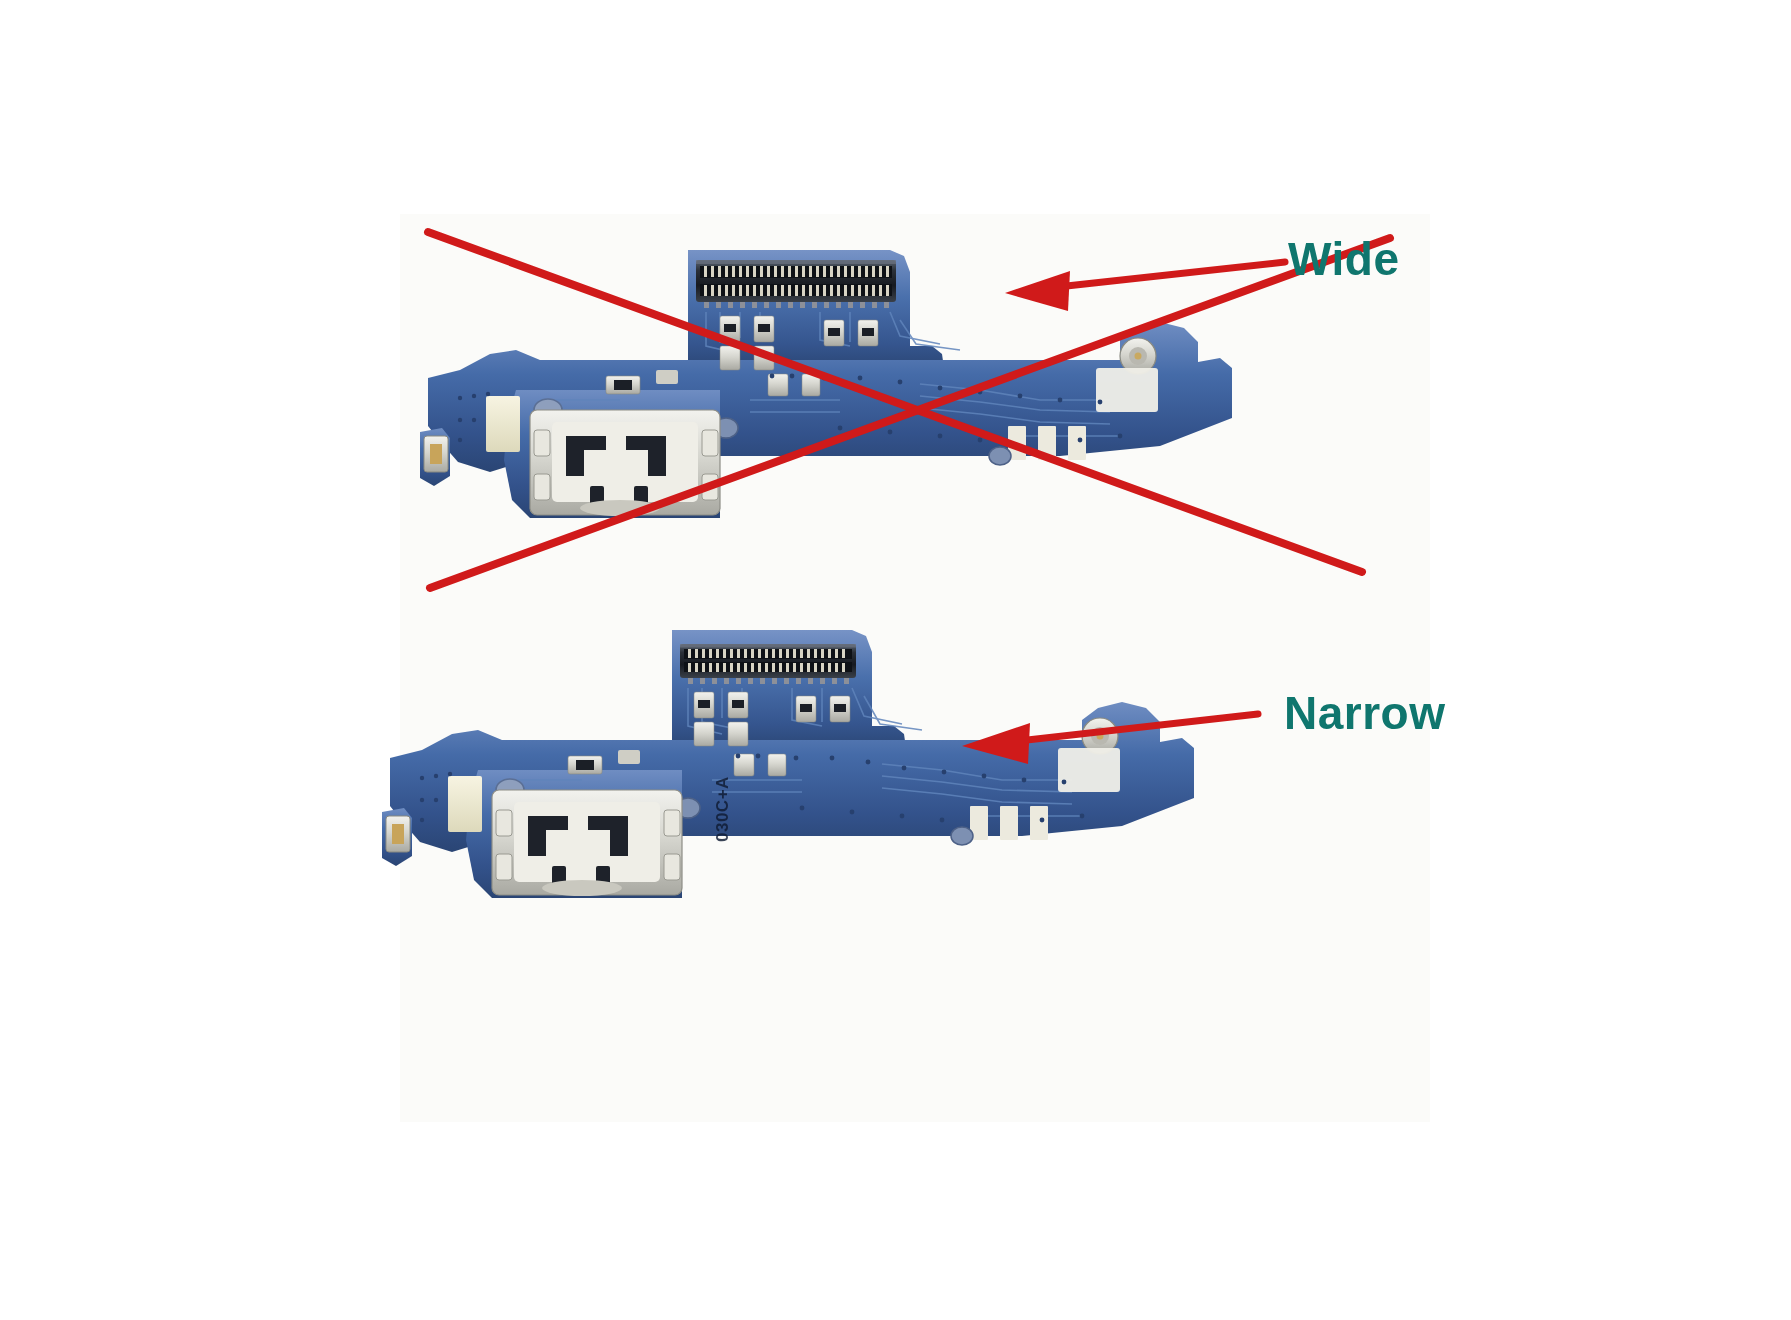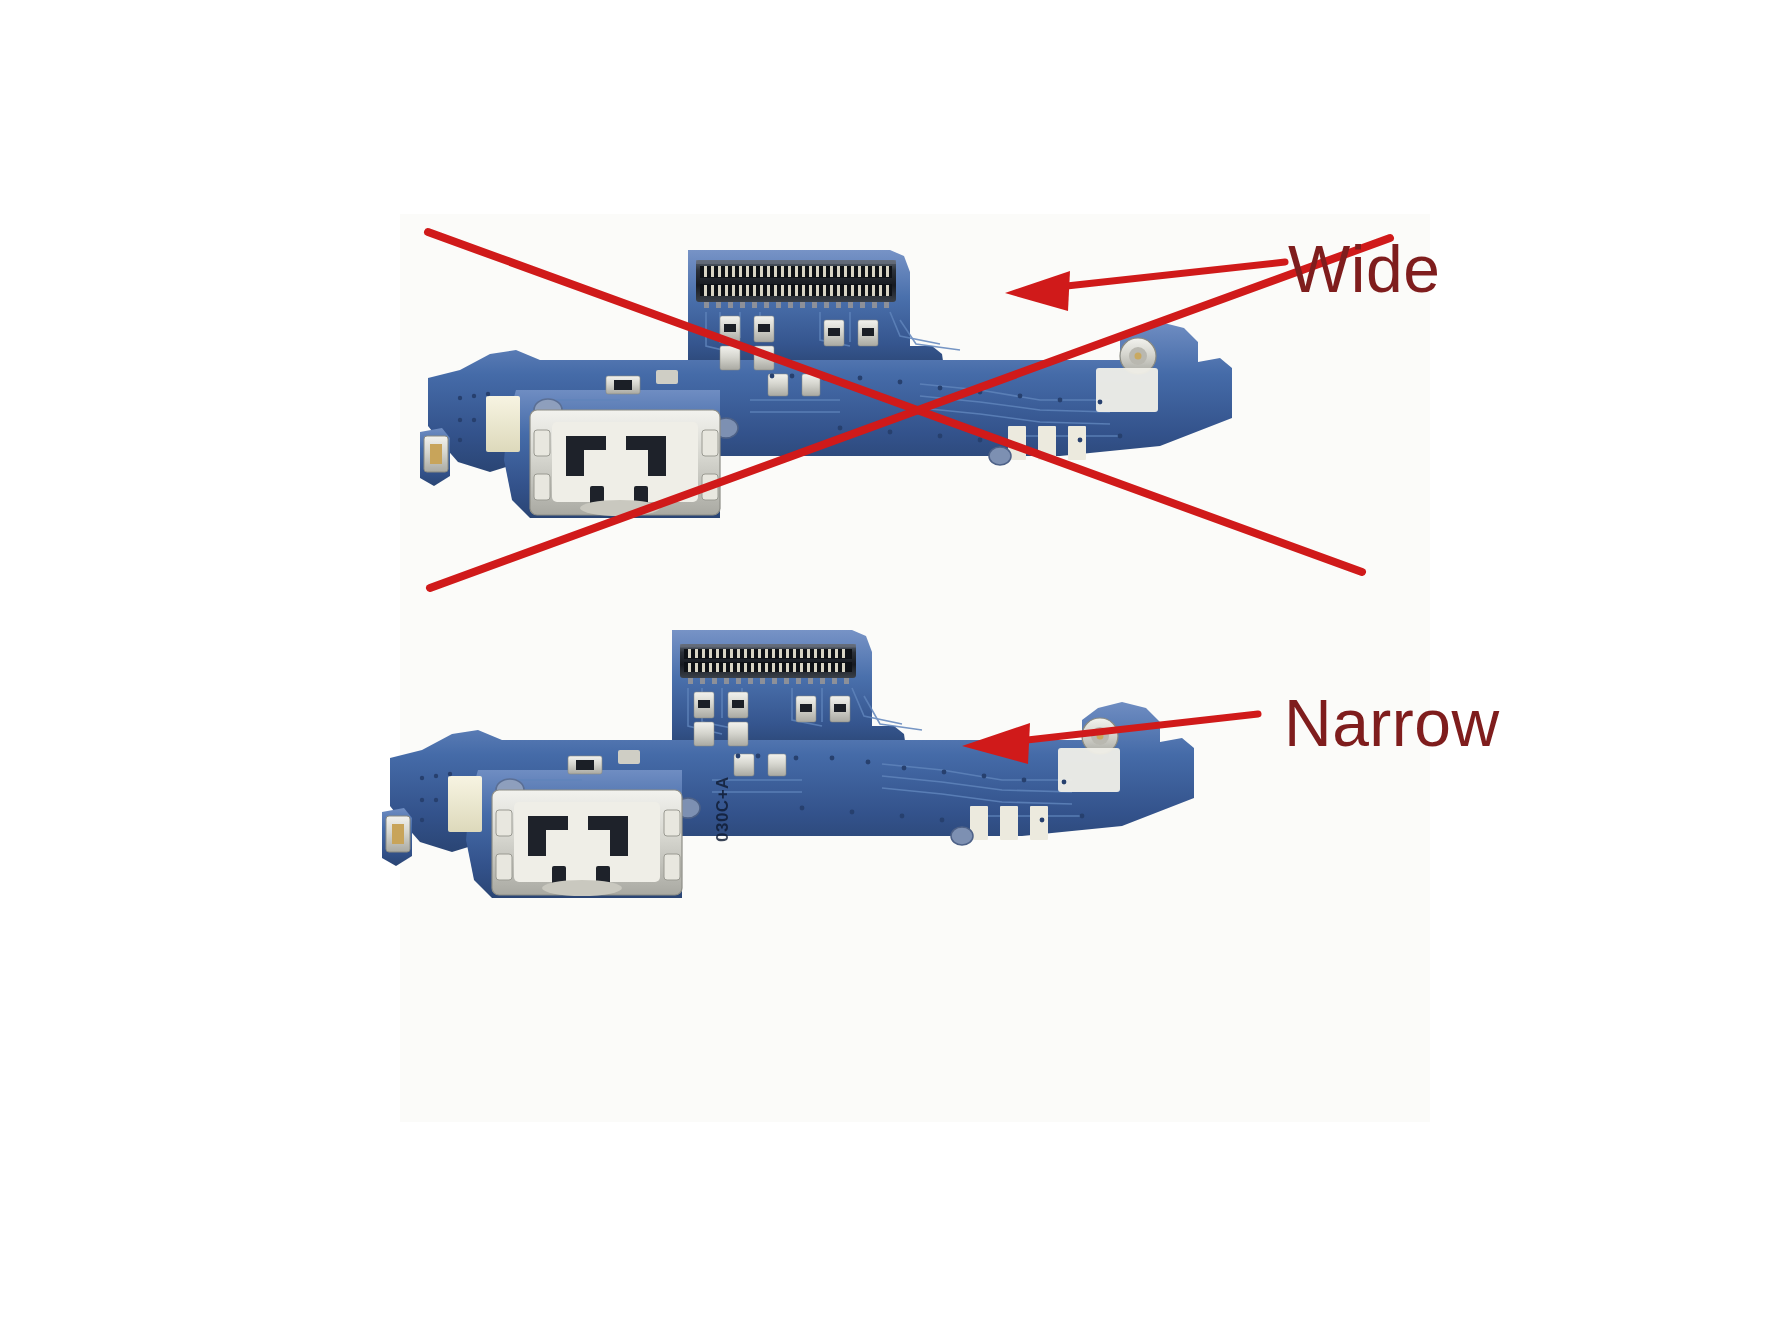--- a/index.html
+++ b/index.html
@@ -33,24 +33,24 @@
   }
   #photo-svg, #overlay-svg {
     position: absolute;
     left: 0; top: 0;
     width: 1791px;
     height: 1320px;
     pointer-events: none;
   }
   .anno-text {
     position: absolute;
-    color: #7f1d1d;
+    color: #0f766e;
     font-family: "Liberation Sans", sans-serif;
-    font-weight: 400;
-    font-size: 66px;
+    font-weight: 700;
+    font-size: 46px;
     letter-spacing: 0.5px;
     white-space: nowrap;
     line-height: 1;
   }
   #label-wide { left: 1288px; top: 236px; }
   #label-narrow { left: 1284px; top: 690px; }
 </style>
 </head>
 <body>
 

